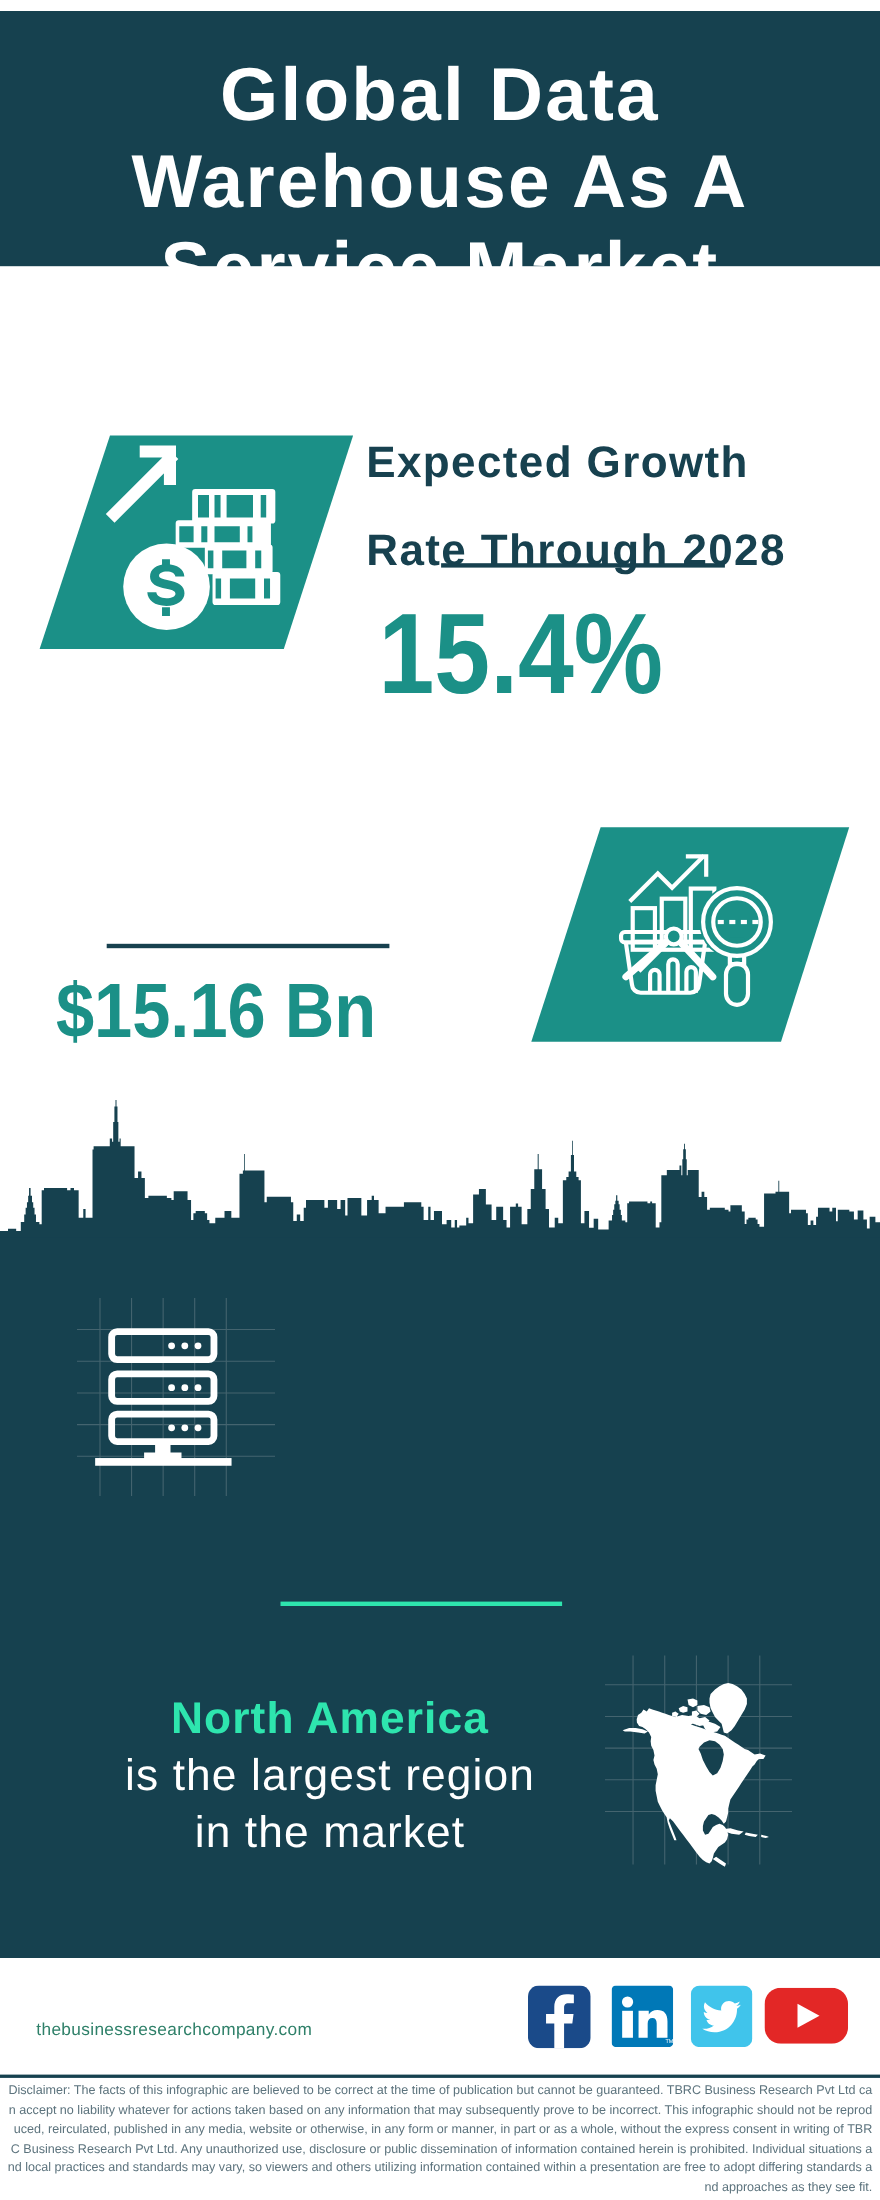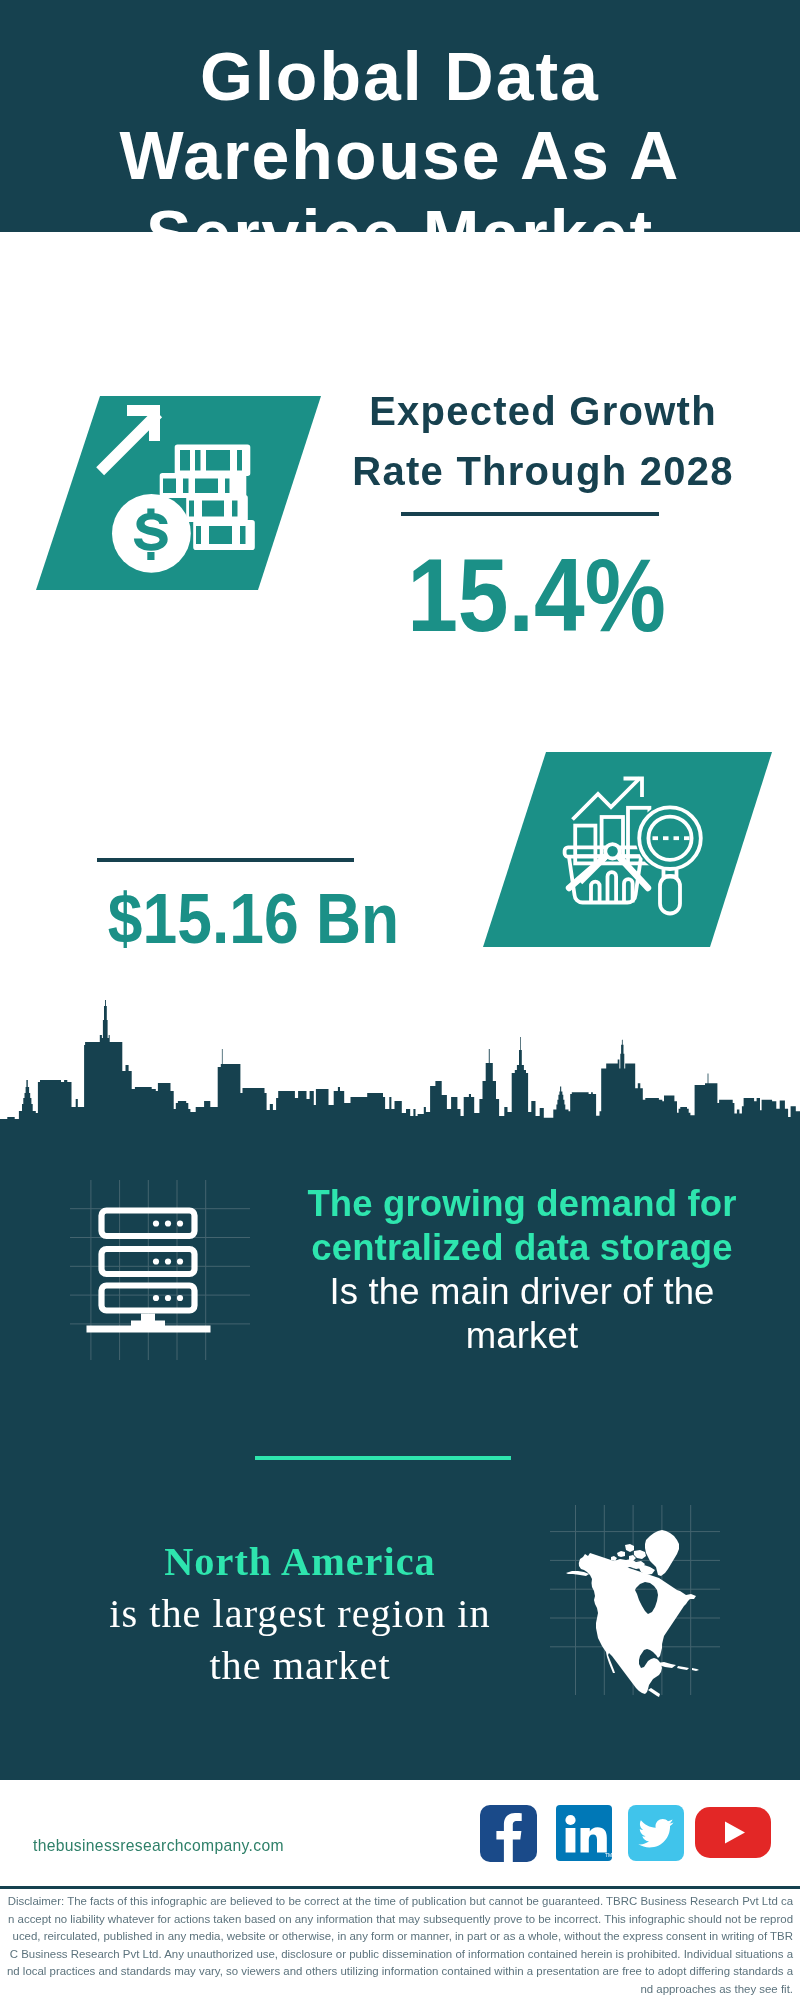--- a/index.html
+++ b/index.html
@@ -2,31 +2,31 @@
 <html><head>
 <meta charset="utf-8">
 <title>Global Data Warehouse As A Service Market</title>
 <style>
   html,body{margin:0;padding:0;}
   body{width:800px;height:2000px;background:#ffffff;
        font-family:"Liberation Sans",sans-serif;overflow:hidden;}
   .page{position:relative;width:800px;height:2000px;overflow:hidden;background:#fff;}
 
   
-  .header{position:absolute;left:0;top:0;width:800px;height:232px;background:#16414F;}
+  .header{position:absolute;left:0;top:10px;width:800px;height:232px;background:#16414F;}
   .header-title{position:absolute;left:40px;top:37px;width:720px;
       text-align:center;color:#ffffff;font-size:68px;line-height:79px;
       font-weight:bold;letter-spacing:2.0px;}
 
   
   .para{position:absolute;}
-  .stat-head{position:absolute;text-align:center;color:#17414F;
-      font-size:40px;line-height:60px;font-weight:bold;letter-spacing:1.25px;}
+  .stat-head{position:absolute;color:#17414F;
+      font-size:40px;line-height:80px;font-weight:bold;letter-spacing:1.25px;}
   .stat-rule{position:absolute;height:4px;background:#17414F;}
-  .stat-val{position:absolute;text-align:center;color:#1B9087;
+  .stat-val{position:absolute;color:#1B9087;
       font-weight:bold;white-space:nowrap;}
   .stat-val span{display:inline-block;transform-origin:center;}
   .sv1{font-size:104px;line-height:104px;}
   .sv1 span{transform:scaleX(0.877);}
   .sv2{font-size:70px;line-height:82px;}
   .sv2 span{transform:scaleX(0.891);}
 
   
   .band{position:absolute;left:0;width:800px;background:#16414F;}
   .skyline{position:absolute;left:0;top:1000px;width:800px;height:125px;}
@@ -162,28 +162,24 @@
       <g>
           <circle cx="156" cy="1298" r="3.1"></circle>
           <circle cx="168" cy="1298" r="3.1"></circle>
           <circle cx="180" cy="1298" r="3.1"></circle>
         </g>
       <path d="M141,1313.5 h14 v7 h10 v7 h-34 v-7 h10 z"></path>
       <rect x="86.5" y="1325.5" width="124" height="7"></rect>
     </g>
   </svg>
 
-  <div class="blk" style="left:283px;top:1182px;width:478px;font-size:36.5px;line-height:44px;letter-spacing:0.15px;">
-    <span class="hl">The growing demand for centralized data storage</span>
-    <span>Is the main driver of the market</span>
-  </div>
 
   <div class="mid-rule" style="left:255px;top:1456px;width:256px;"></div>
 
-  <div class="blk" style="left:100px;top:1536px;width:400px;font-size:40.3px;line-height:52px;letter-spacing:1.0px;font-family:Liberation Serif, serif;">
+  <div class="blk" style="left:100px;top:1536px;width:400px;font-size:40.3px;line-height:52px;letter-spacing:1.0px;">
     <span class="hl">North America</span>
     <span>is the largest region in the market</span>
   </div>
 
   <svg style="position:absolute;left:0;top:0;" width="800" height="2000" viewBox="0 0 800 2000">
     <g stroke="#44646F" stroke-width="1" fill="none">
       <line x1="575.5" y1="1505" x2="575.5" y2="1695"></line>
       <line x1="604.3" y1="1505" x2="604.3" y2="1695"></line>
       <line x1="633.1" y1="1505" x2="633.1" y2="1695"></line>
       <line x1="661.9" y1="1505" x2="661.9" y2="1695"></line>

